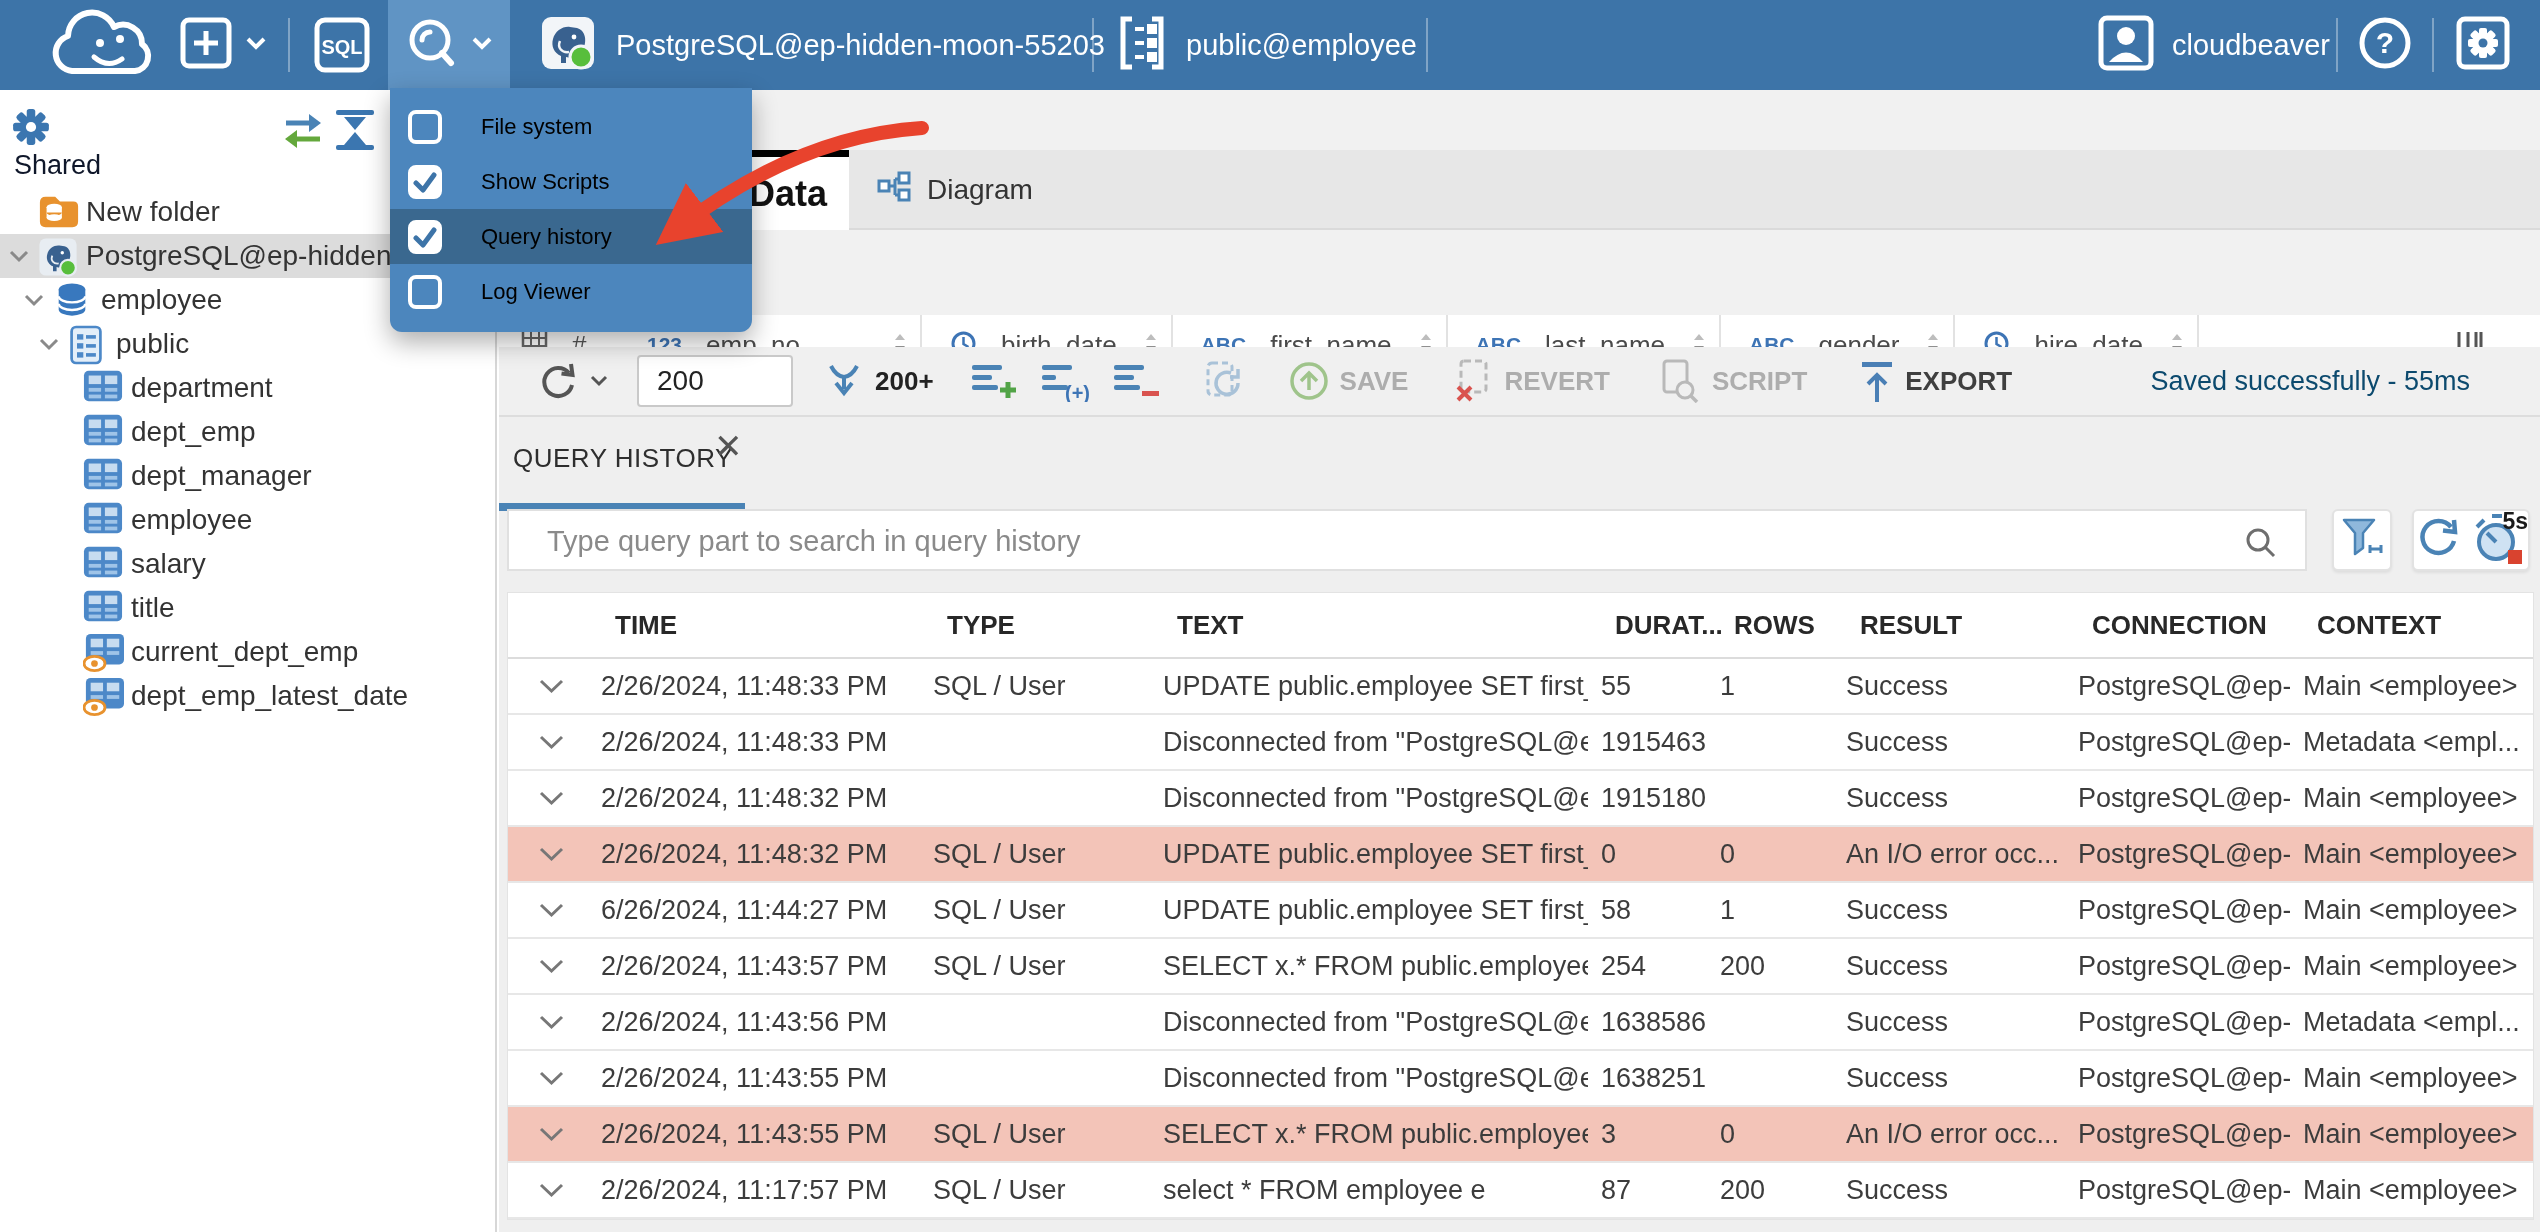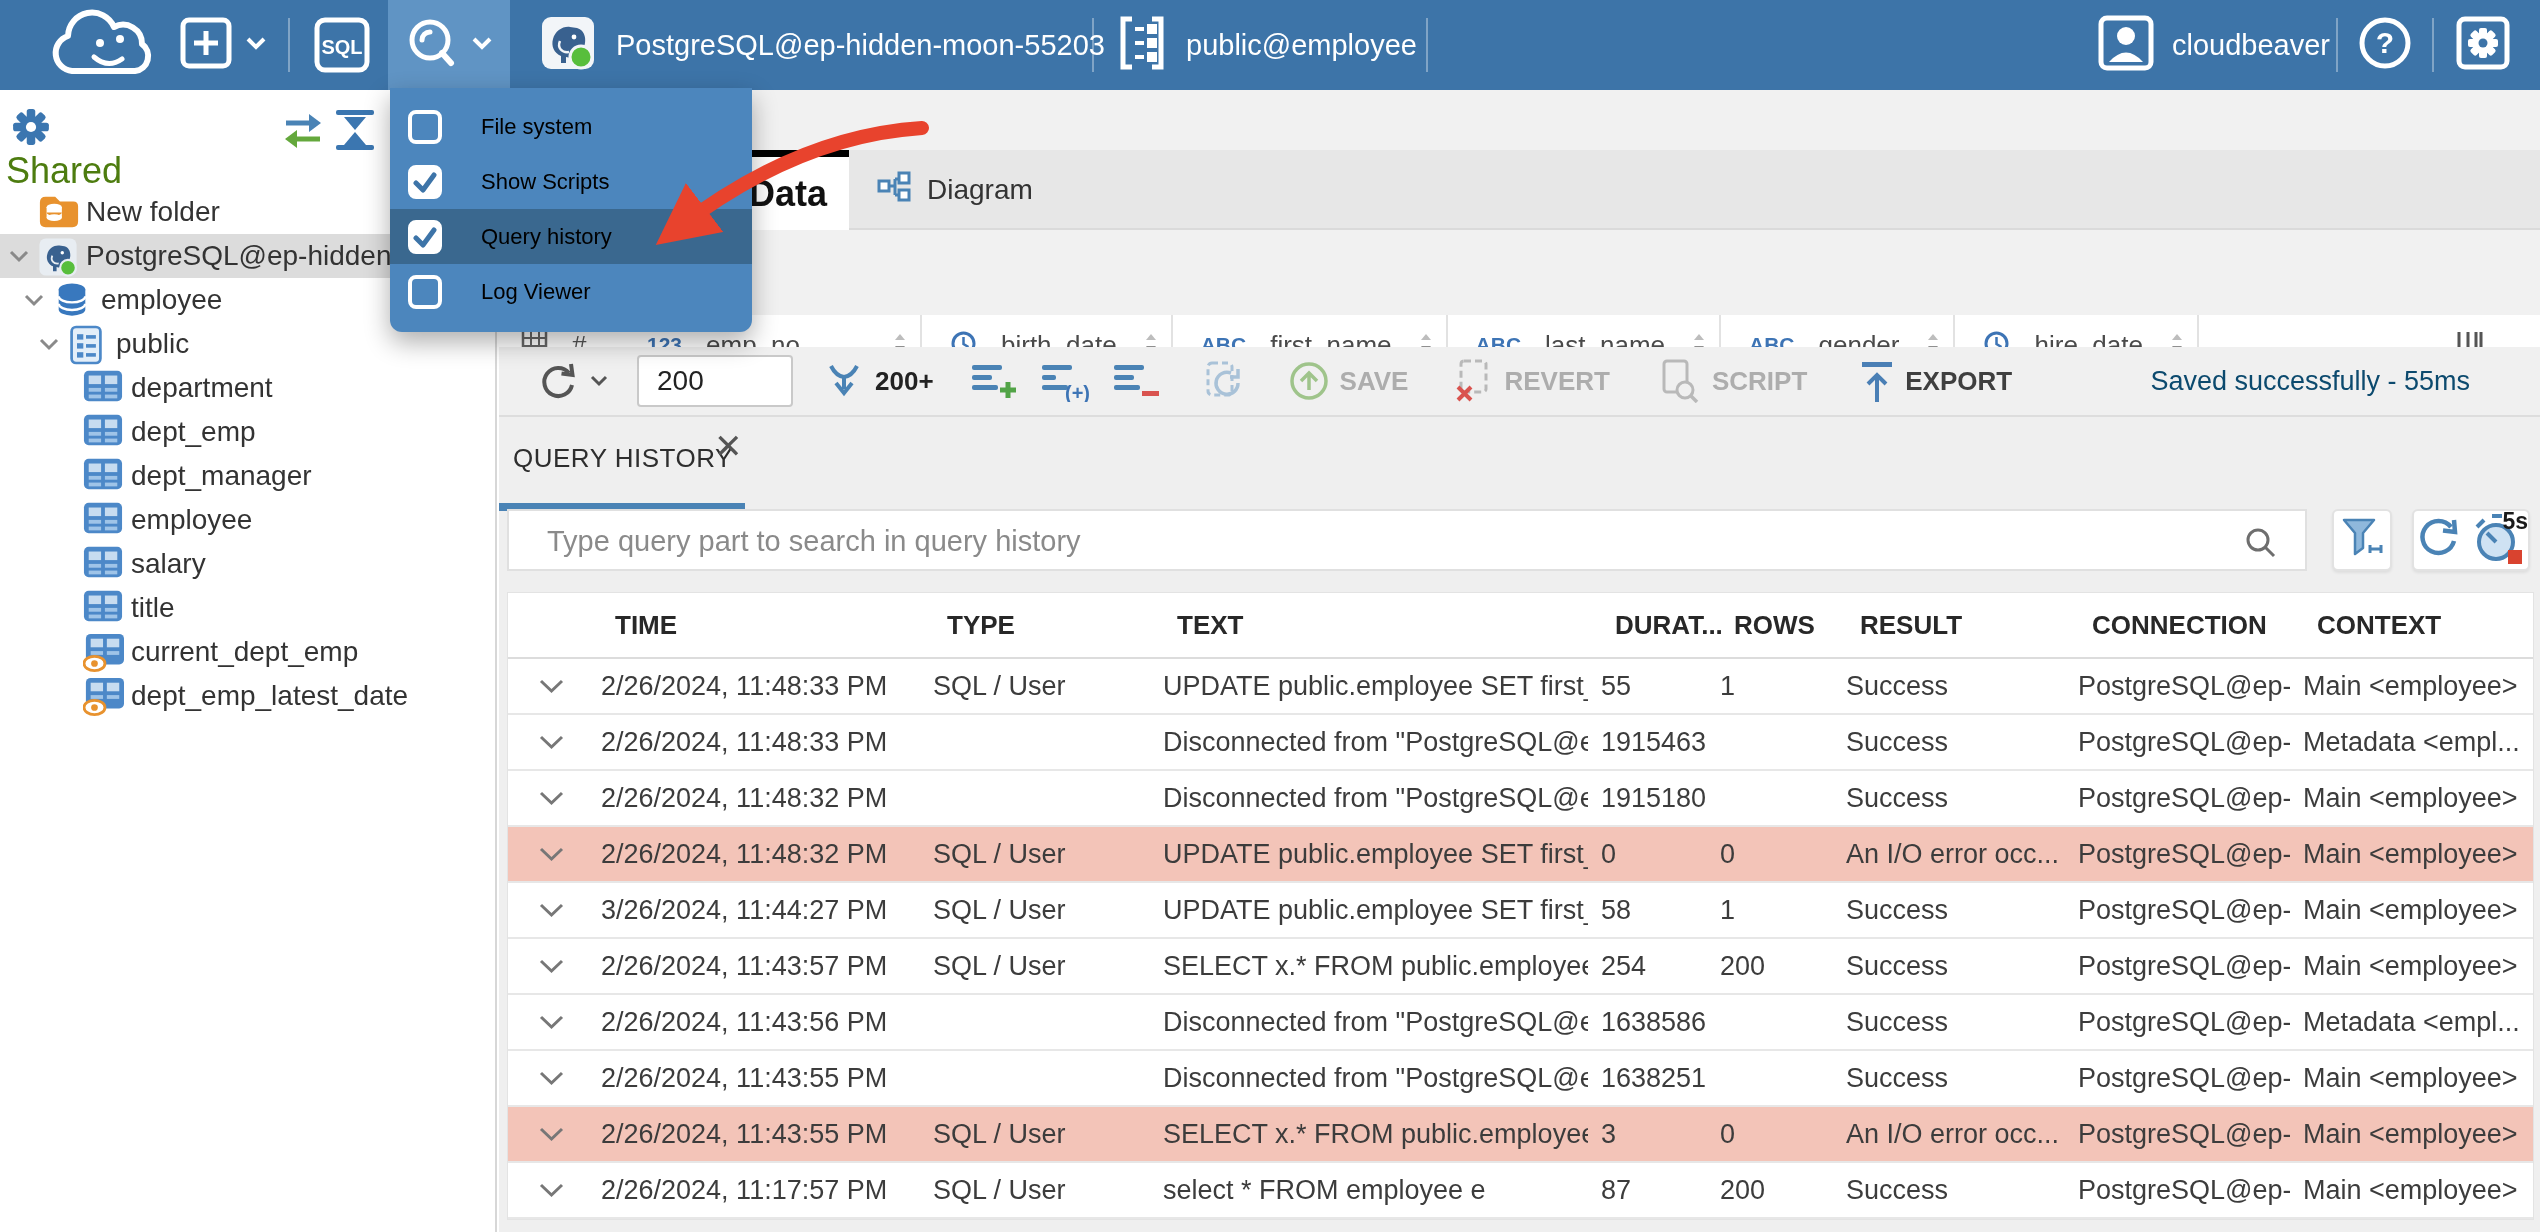--- a/index.html
+++ b/index.html
@@ -22,21 +22,21 @@
       display:flex;align-items:center;justify-content:center;background:transparent;}
   .cb.checked{background:#fff;}
 
   .arrow-overlay{position:absolute;left:0;top:0;z-index:60;pointer-events:none;}
 
   
   .sidebar{position:absolute;left:0;top:90px;width:497px;height:1142px;background:#fff;border-right:2px solid #D7D7D7;box-sizing:border-box;z-index:5;}
   .side-gear{position:absolute;left:8px;top:14px;}
   .side-swap{position:absolute;left:278px;top:20px;}
   .side-collapse{position:absolute;left:332px;top:18px;}
-  .shared-label{position:absolute;left:6px;top:60px;font-size:36px;color:#4d7c0f;}
+  .shared-label{position:absolute;left:14px;top:60px;font-size:27px;color:#0f172a;}
   .tree{position:absolute;left:0;top:100px;width:497px;}
   .tree-row{position:relative;height:44px;width:497px;}
   .tree-row.sel{background:#DCDCDC;}
   .tree-chev{position:absolute;top:15px;}
   .tree-ico{position:absolute;top:3px;}
   .tree-lbl{position:absolute;top:6px;font-size:28px;color:#333;white-space:nowrap;}
 
   
   .main{position:absolute;left:499px;top:90px;width:2041px;height:1142px;background:#F1F1F1;}
   .tabbar{position:absolute;left:0;top:60px;width:100%;height:80px;background:#E7E7E7;border-bottom:2px solid #DADADA;box-sizing:border-box;}
@@ -739,21 +739,21 @@
               <div class="qh-cell">An I/O error occ...</div>
               <div class="qh-cell">PostgreSQL@ep-...</div>
               <div class="qh-cell">Main &lt;employee&gt;</div>
             </div>
             <div class="qh-grid qh-row">
               <div class="qh-chev">
                 <svg width="27" height="17" viewBox="0 0 27 17">
                   <polyline points="3,3 13.5,13 24,3" stroke="#777" stroke-width="3" fill="none"></polyline>
                 </svg>
               </div>
-              <div class="qh-cell">3/26/2024, 11:44:27 PM</div>
+              <div class="qh-cell">6/26/2024, 11:44:27 PM</div>
               <div class="qh-cell">SQL / User</div>
               <div class="qh-cell">UPDATE public.employee SET first_...</div>
               <div class="qh-cell">58</div>
               <div class="qh-cell">1</div>
               <div class="qh-cell">Success</div>
               <div class="qh-cell">PostgreSQL@ep-...</div>
               <div class="qh-cell">Main &lt;employee&gt;</div>
             </div>
             <div class="qh-grid qh-row">
               <div class="qh-chev">

